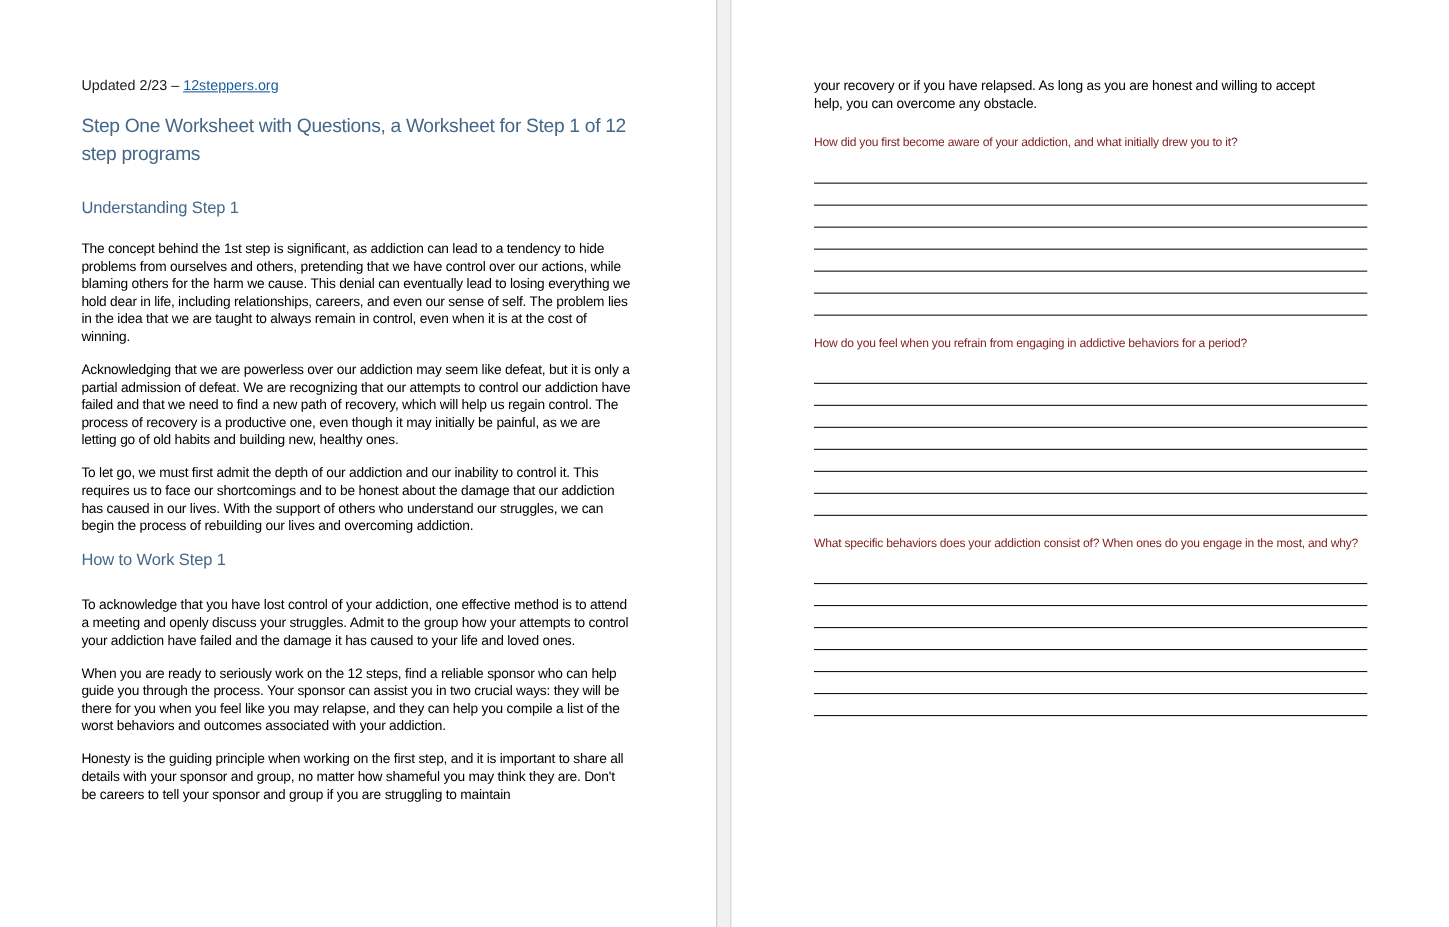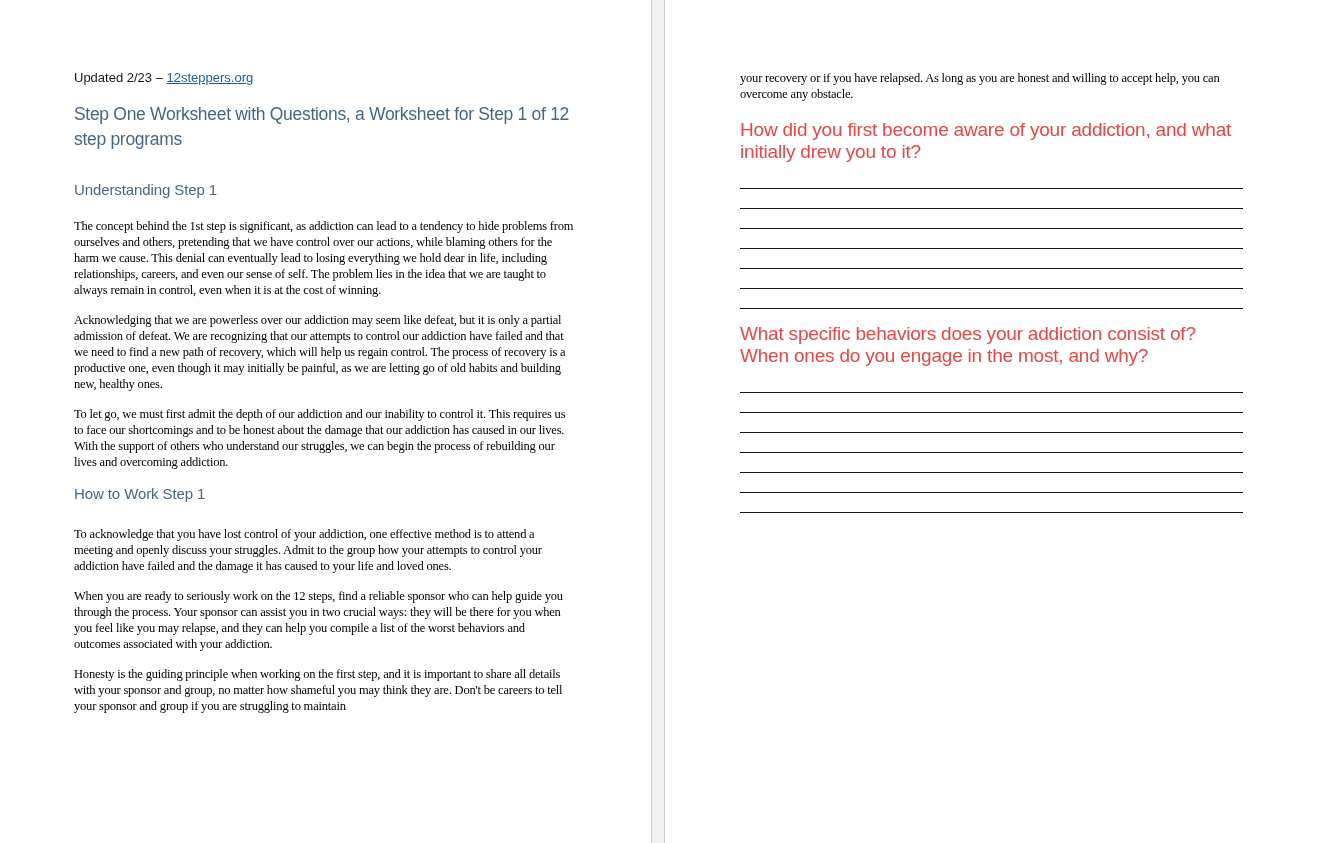--- a/index.html
+++ b/index.html
@@ -35,29 +35,29 @@
   .section-heading{
     margin:0 0 18px;
     font-weight:400;font-size:15px;line-height:20px;letter-spacing:-0.1px;
     color:var(--heading-blue);
   }
   .section-heading.mt{margin-top:6px;margin-bottom:22px;}
   .questions-heading{margin:0 0 28px;}
 
   .body-par{
     margin:0 0 14px;width:500px;
-    font-family:Liberation Serif, serif;
+    font-family:Liberation Sans, sans-serif;
     font-size:12.5px;line-height:16px;letter-spacing:-0.2px;color:#000;
   }
   .continuation{width:482px;margin-bottom:17px;}
 
   .question-block{margin:0 0 14px;}
   .question-text{
     margin:0 0 6px;width:506px;
-    font-size:19px;line-height:22px;letter-spacing:-0.2px;color:#ef4444;
+    font-size:11px;line-height:22px;letter-spacing:-0.2px;color:#7f1d1d;
   }
   .answer-lines{width:503px;}
   .answer-line{height:20px;border-bottom:1.5px solid var(--line-black);}
 </style>
 </head>
 <body>
 
 <div class="document">
 
   <div class="page page-left">
@@ -96,20 +96,32 @@
             <div class="answer-line"></div>
             <div class="answer-line"></div>
             <div class="answer-line"></div>
             <div class="answer-line"></div>
             <div class="answer-line"></div>
             <div class="answer-line"></div>
             <div class="answer-line"></div>
           </div>
       </div>
 
+      <div class="question-block">
+        <p class="question-text">How do you feel when you refrain from engaging in addictive behaviors for a period?</p>
+        <div class="answer-lines">
+            <div class="answer-line"></div>
+            <div class="answer-line"></div>
+            <div class="answer-line"></div>
+            <div class="answer-line"></div>
+            <div class="answer-line"></div>
+            <div class="answer-line"></div>
+            <div class="answer-line"></div>
+          </div>
+      </div>
 
       <div class="question-block">
         <p class="question-text">What specific behaviors does your addiction consist of? When ones do you engage in the most, and why?</p>
         <div class="answer-lines">
             <div class="answer-line"></div>
             <div class="answer-line"></div>
             <div class="answer-line"></div>
             <div class="answer-line"></div>
             <div class="answer-line"></div>
             <div class="answer-line"></div>

